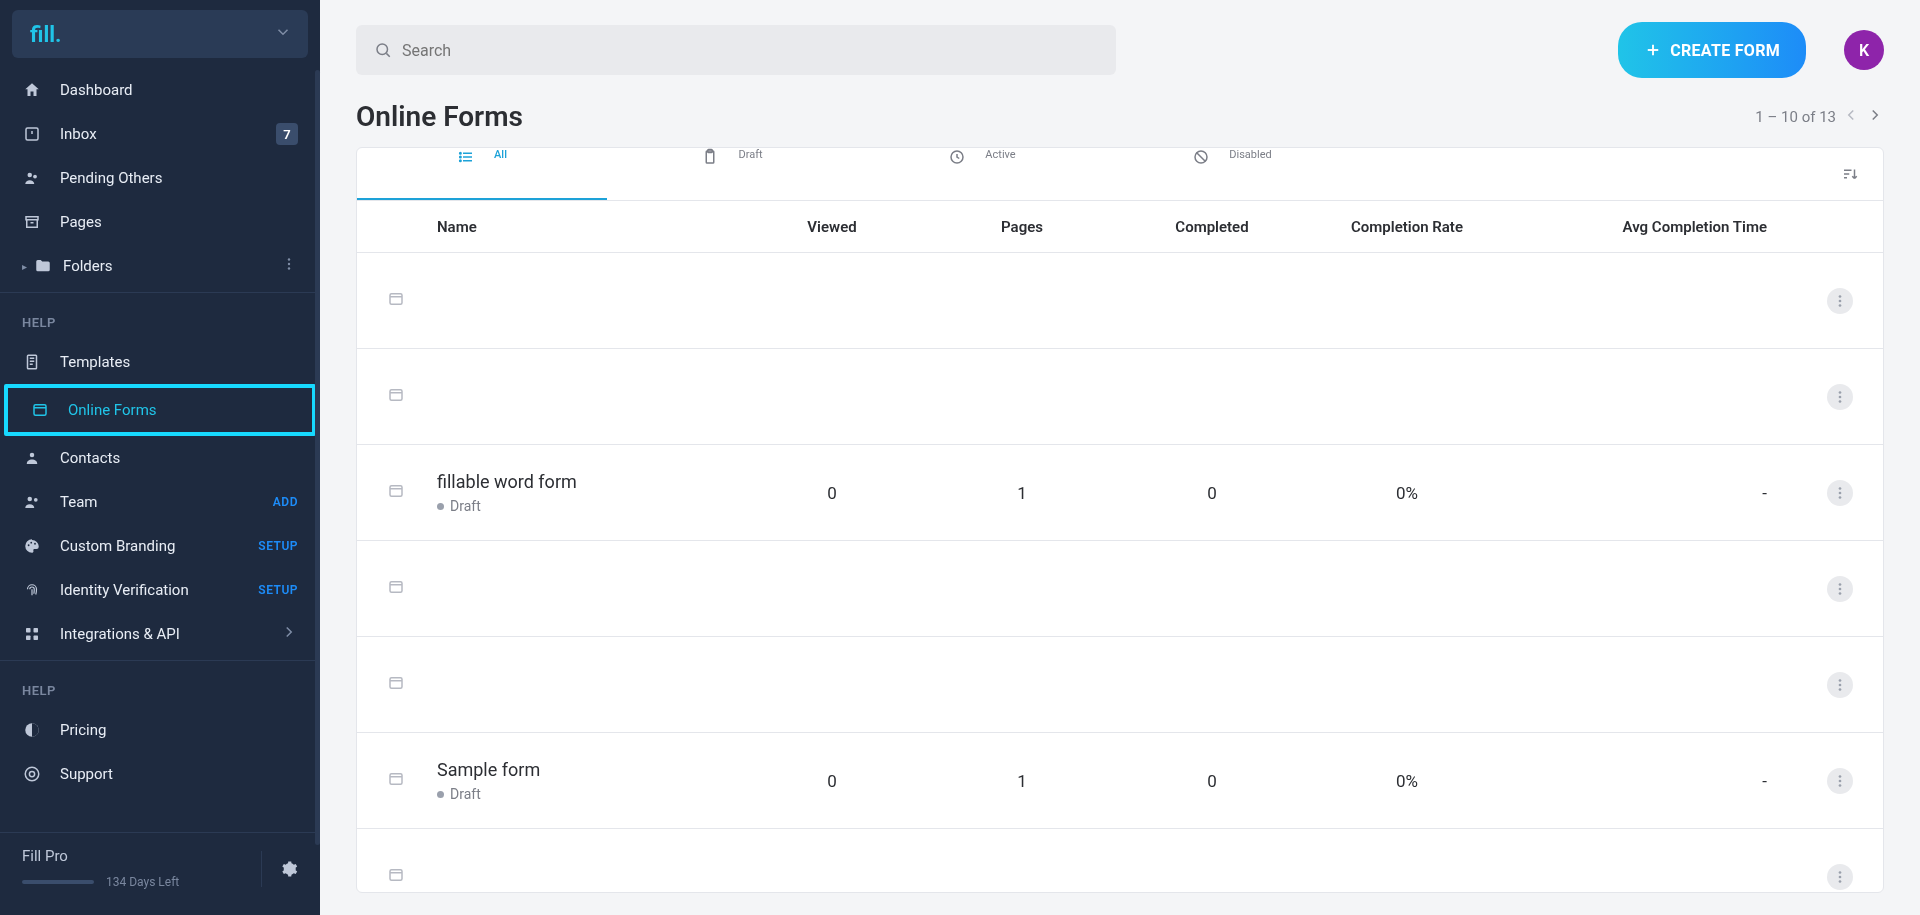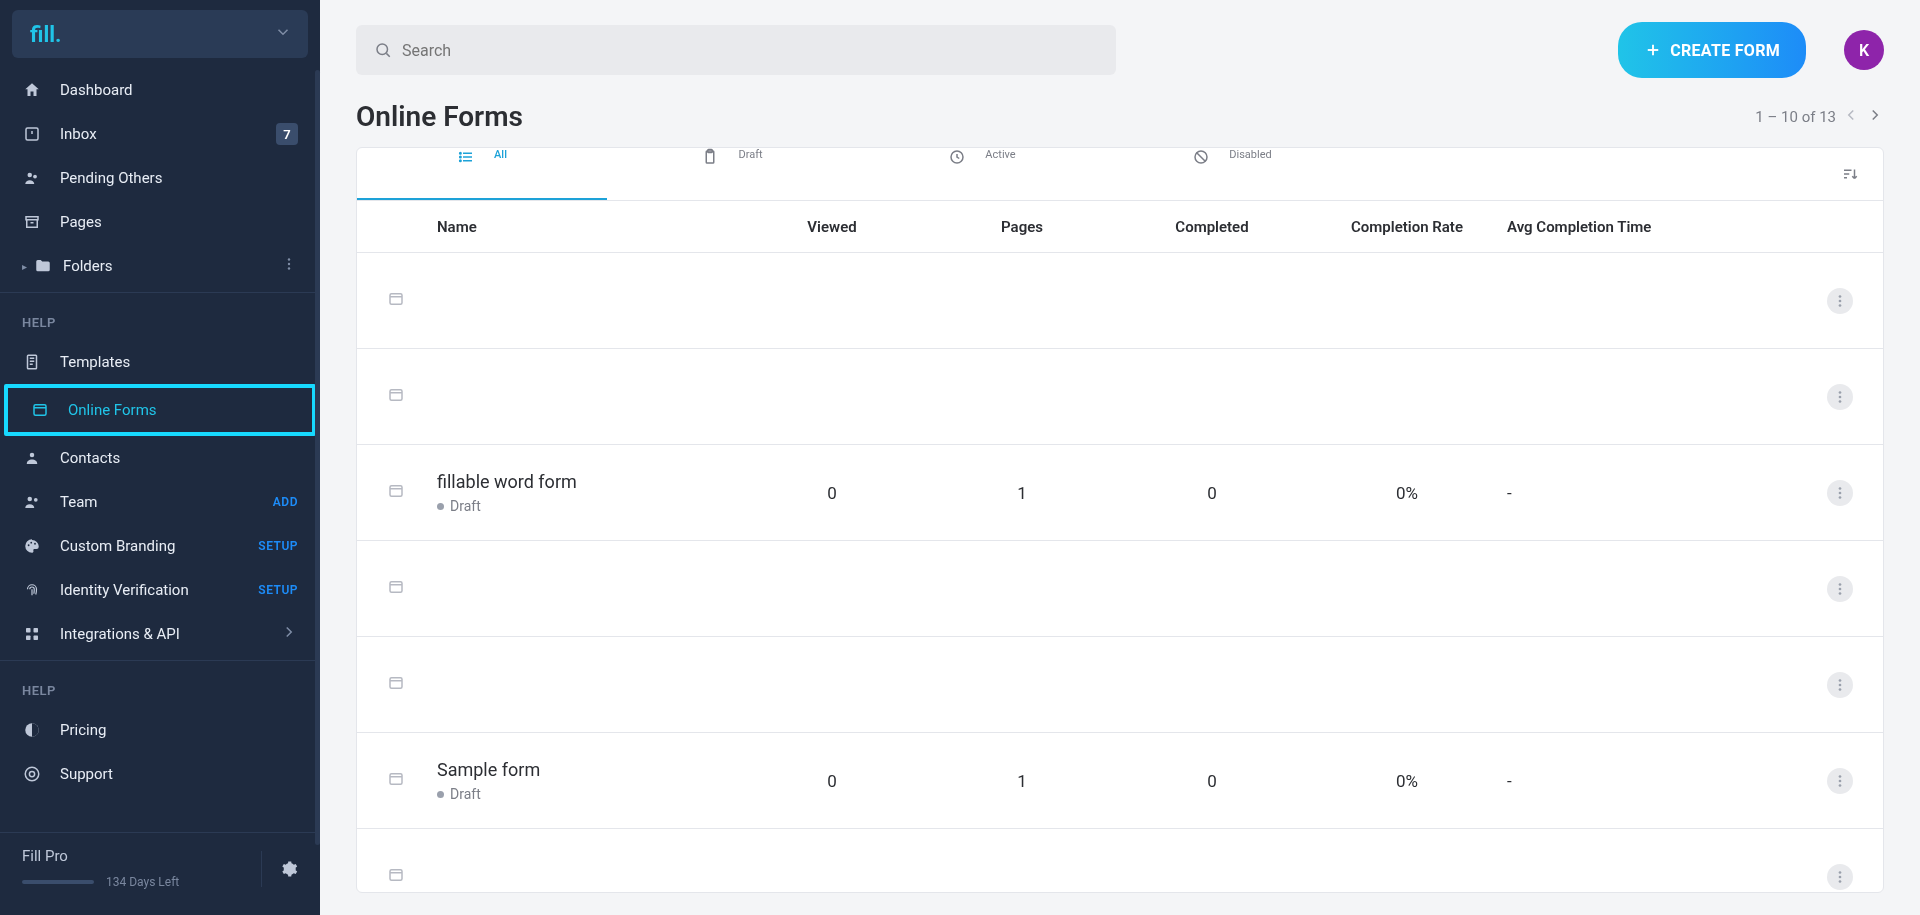--- a/index.html
+++ b/index.html
@@ -69,21 +69,21 @@
   .tab.active{color:#1DA2D8;border-bottom:2px solid #1DA2D8;font-weight:500;}
   .sorter{margin-left:auto;padding:0 24px;display:flex;align-items:center;color:var(--text-mid);cursor:pointer;}
 
   .thead{display:flex;padding:0 30px;height:52px;align-items:center;border-bottom:1px solid var(--border);color:var(--text-dark);font-weight:600;font-size:15px;}
   .col-icon{width:50px;}
   .col-name{width:300px;}
   .col-viewed{width:190px;text-align:center;}
   .col-pages{width:190px;text-align:center;}
   .col-completed{width:190px;text-align:center;}
   .col-rate{width:200px;text-align:center;}
-  .col-time{width:260px;text-align:left;}
+  .col-time{width:260px;text-align:right;}
   .col-action{flex:1;text-align:right;}
 
   .tbody{flex:1;overflow-y:auto;}
   .row{display:flex;padding:0 30px;align-items:center;border-bottom:1px solid var(--border);min-height:96px;}
   .row .col-icon{color:#B6B9C2;}
   .form-name{font-size:18px;color:var(--text-dark);}
   .form-status{font-size:14px;color:var(--text-mid);margin-top:6px;display:flex;align-items:center;gap:6px;}
   .status-dot{width:7px;height:7px;border-radius:50%;background:#9AA0AC;display:inline-block;}
   .cell{font-size:17px;color:var(--text-dark);}
   .menu-dot{width:26px;height:26px;border-radius:50%;background:#E9EAED;color:#9AA0AC;display:inline-flex;align-items:center;justify-content:center;cursor:pointer;}

